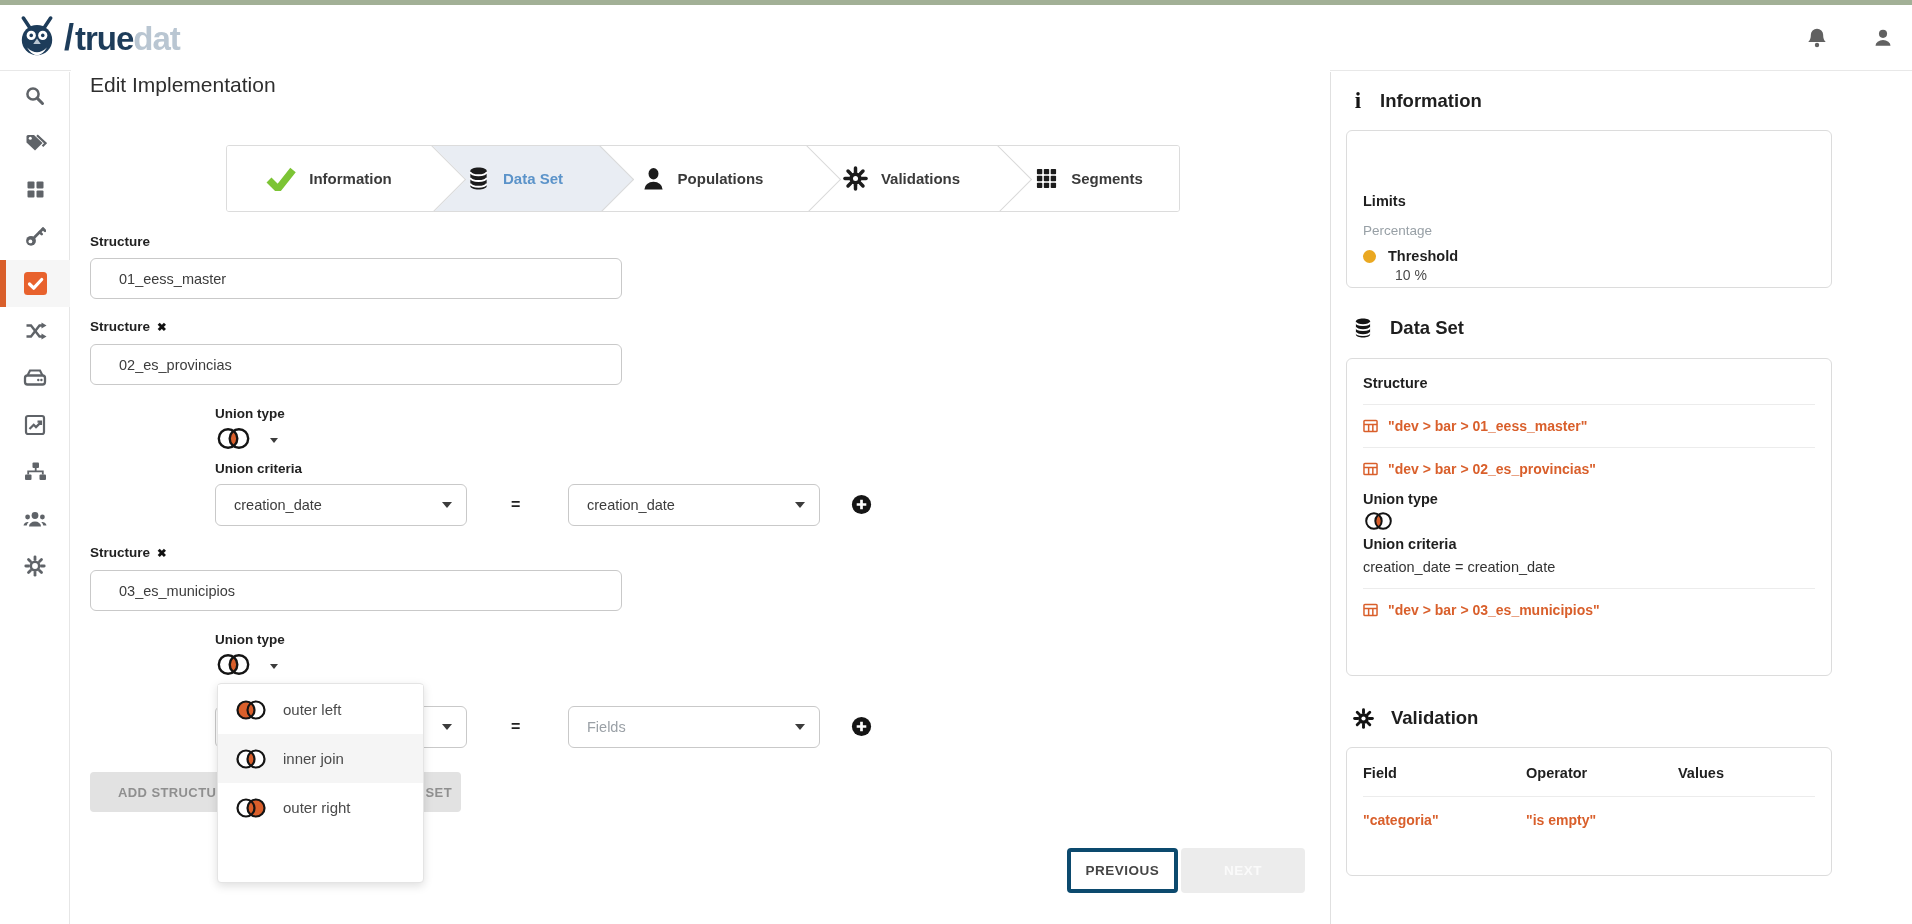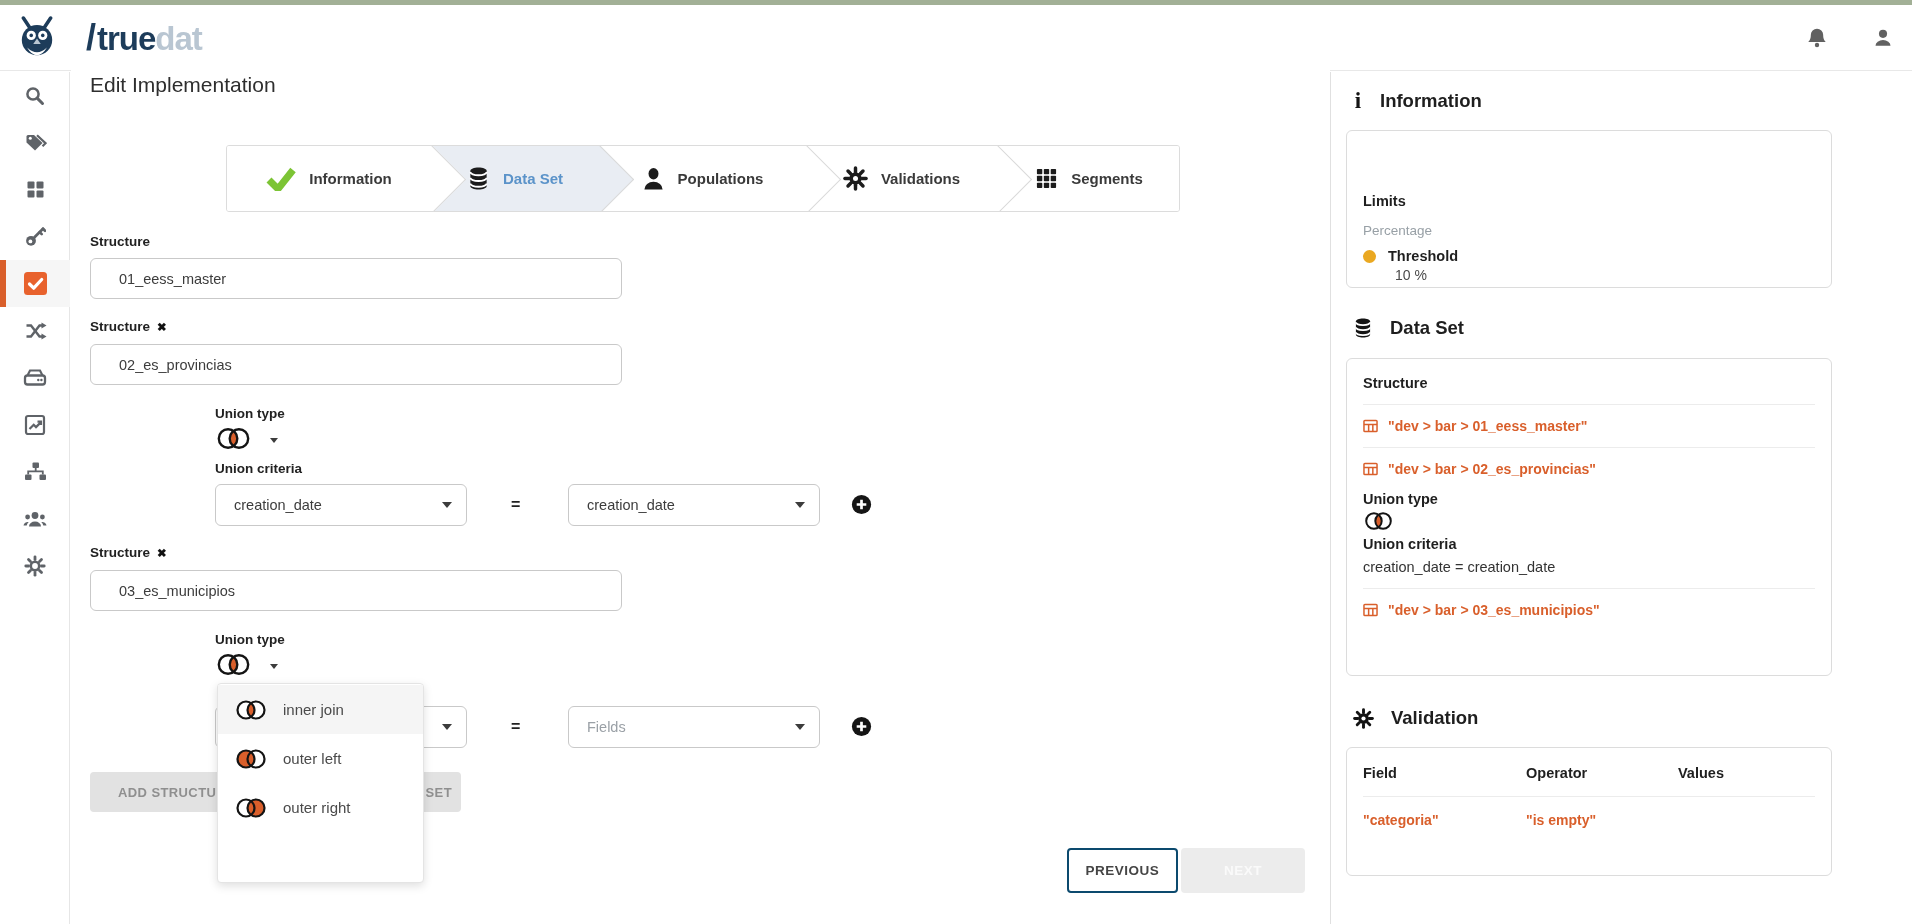--- a/index.html
+++ b/index.html
@@ -5,21 +5,21 @@
   :root{
     --accent:#d95f2b; --topstrip:#a2b096; --brand-navy:#1d3c5a; --brand-light:#b9c6d2;
     --active-tab-text:#5b93c9; --active-tab-bg:#e9edf3; --check-green:#7cc435;
     --threshold:#eaa821; --goal:#5cc52e;
   }
   *{box-sizing:border-box; margin:0; padding:0;}
   body{width:1912px;height:924px;position:relative;overflow:hidden;background:#fff;
        font-family:"Liberation Sans",sans-serif;color:#2b2b2b;}
   .topstrip{position:absolute;top:0;left:0;right:0;height:5px;background:var(--topstrip);}
   header{position:absolute;top:5px;left:0;right:0;height:66px;background:#fff;border-bottom:1px solid #e8e8e8;display:flex;align-items:center;}
-  .brand{display:flex;align-items:center;margin-left:16px;gap:22px;}
+  .brand{display:flex;align-items:center;margin-left:16px;gap:0;}
   .brand-text{font-size:33px;font-weight:bold;letter-spacing:-1px;line-height:1;}
   .brand-slash{color:var(--brand-navy);font-size:36px;font-weight:bold;margin:0 2px 0 6px;}
   .b-true{color:var(--brand-navy);} .b-dat{color:var(--brand-light);}
   .hicons{position:absolute;right:18px;top:0;height:100%;display:flex;align-items:center;gap:44px;}
   .hicon{width:22px;height:22px;cursor:pointer;}
   
   .sidebar{position:absolute;top:72px;left:0;width:70px;bottom:0;background:#fff;border-right:1px solid #e6e6e6;}
   .sitem{width:70px;height:47px;display:flex;align-items:center;justify-content:center;cursor:pointer;position:relative;}
   .sitem.active{background:#f6f6f6;}
   .sitem.active::before{content:'';position:absolute;left:0;top:0;bottom:0;width:6px;background:var(--accent);}
@@ -51,21 +51,21 @@
   .venn-sm{width:34px;height:22px;flex:0 0 34px;}
   .venn-aside{width:31px;height:22px;display:inline-block;}
   .plusbtn{position:absolute;width:21px;height:21px;cursor:pointer;}
   .dd{position:absolute;left:146px;top:623px;width:207px;height:200px;background:#fff;border:1px solid #e4e4e4;border-radius:4px;
       box-shadow:0 3px 10px rgba(0,0,0,.13);z-index:40;padding:1px 0;}
   .dd-item{height:49px;display:flex;align-items:center;padding:0 16px;gap:15px;font-size:15px;color:#4a4a4a;cursor:pointer;background:#fff;}
   .dd-item.selected{background:#f5f5f5;}
   .graybtn{position:absolute;height:40px;background:#e2e2e2;border:none;border-radius:4px;color:#8f8f8f;
            font-weight:bold;font-size:13px;letter-spacing:.4px;font-family:inherit;cursor:pointer;}
   .pager-btn{position:absolute;height:45px;border-radius:4px;font-weight:bold;font-size:13.5px;letter-spacing:.5px;font-family:inherit;cursor:pointer;}
-  .btn-prev{left:996px;top:788px;width:111px;background:#fff;border:2px solid #0c4a6e;color:#454545;}
+  .btn-prev{left:996px;top:788px;width:111px;background:#fff;border:4px solid #0c4a6e;color:#454545;}
   .btn-next{left:1110px;top:788px;width:124px;background:#ececec;border:none;color:#fafafa;}
   
   aside{position:absolute;left:1330px;top:72px;right:0;bottom:0;border-left:1px solid #e0e0e0;background:#fff;}
   .ahead{position:absolute;left:22px;display:flex;align-items:center;gap:17px;font-size:18.5px;font-weight:bold;color:#1e1e1e;}
   .info-i{font-family:"Liberation Serif",serif;font-weight:bold;font-size:23px;color:#141414;width:10px;text-align:center;}
   .acard{position:absolute;left:15px;width:486px;border:1px solid #dcdcdc;border-radius:6px;background:#fff;overflow:hidden;}
   .card-info{top:58px;height:158px;padding:14px 16px;}
   .limits-label{font-size:14.5px;font-weight:bold;color:#1f1f1f;margin-top:48px;}
   .limits-type{font-size:13.5px;color:#98a0a6;margin-top:14px;}
   .lim-item{margin-top:10px;}
@@ -372,41 +372,41 @@
     </div>
   <span class="plusbtn" style="left:780px;top:656px"><svg viewBox="0 0 21 21" width="21" height="21">
         <circle cx="10.5" cy="10.5" r="9.6" fill="#151515"></circle>
         <path d="M10.5 5.7 V15.3 M5.7 10.5 H15.3" stroke="#fff" stroke-width="2.7"></path>
       </svg></span>
 
   <button class="graybtn" style="left:19px;top:712px;width:282px;text-align:left;padding-left:28px">ADD STRUCTUR</button>
   <button class="graybtn" style="left:254px;top:712px;width:136px;text-align:right;padding-right:9px">SET</button>
 
   <div class="dd">
+    <div class="dd-item">
+        <span class="venn-sm"><svg viewBox="0 0 34 22" width="100%" height="100%" preserveAspectRatio="xMidYMid meet">
+            <circle cx="22" cy="11" r="8.5" fill="#fff"></circle>
+            <circle cx="12" cy="11" r="8.5" fill="#d95f2b"></circle>
+            <circle cx="12" cy="11" r="8.5" fill="none" stroke="#141414" stroke-width="2.2"></circle>
+            <circle cx="22" cy="11" r="8.5" fill="none" stroke="#141414" stroke-width="2.2"></circle>
+          </svg></span>
+        <span>outer left</span>
+      </div>
     <div class="dd-item selected">
         <span class="venn-sm"><svg viewBox="0 0 34 22" width="100%" height="100%" preserveAspectRatio="xMidYMid meet">
             <circle cx="12" cy="11" r="8.5" fill="#fff"></circle>
             <circle cx="22" cy="11" r="8.5" fill="#fff"></circle>
             <clipPath id="v3">
               <circle cx="12" cy="11" r="8.5"></circle>
             </clipPath>
             <circle cx="22" cy="11" r="8.5" fill="#d95f2b" clip-path="url(#v3)"></circle>
             <circle cx="12" cy="11" r="8.5" fill="none" stroke="#141414" stroke-width="2.2"></circle>
             <circle cx="22" cy="11" r="8.5" fill="none" stroke="#141414" stroke-width="2.2"></circle>
           </svg></span>
         <span>inner join</span>
-      </div>
-    <div class="dd-item">
-        <span class="venn-sm"><svg viewBox="0 0 34 22" width="100%" height="100%" preserveAspectRatio="xMidYMid meet">
-            <circle cx="22" cy="11" r="8.5" fill="#fff"></circle>
-            <circle cx="12" cy="11" r="8.5" fill="#d95f2b"></circle>
-            <circle cx="12" cy="11" r="8.5" fill="none" stroke="#141414" stroke-width="2.2"></circle>
-            <circle cx="22" cy="11" r="8.5" fill="none" stroke="#141414" stroke-width="2.2"></circle>
-          </svg></span>
-        <span>outer left</span>
       </div>
     <div class="dd-item">
         <span class="venn-sm"><svg viewBox="0 0 34 22" width="100%" height="100%" preserveAspectRatio="xMidYMid meet">
             <circle cx="12" cy="11" r="8.5" fill="#fff"></circle>
             <circle cx="22" cy="11" r="8.5" fill="#d95f2b"></circle>
             <circle cx="12" cy="11" r="8.5" fill="none" stroke="#141414" stroke-width="2.2"></circle>
             <circle cx="22" cy="11" r="8.5" fill="none" stroke="#141414" stroke-width="2.2"></circle>
           </svg></span>
         <span>outer right</span>
       </div>

